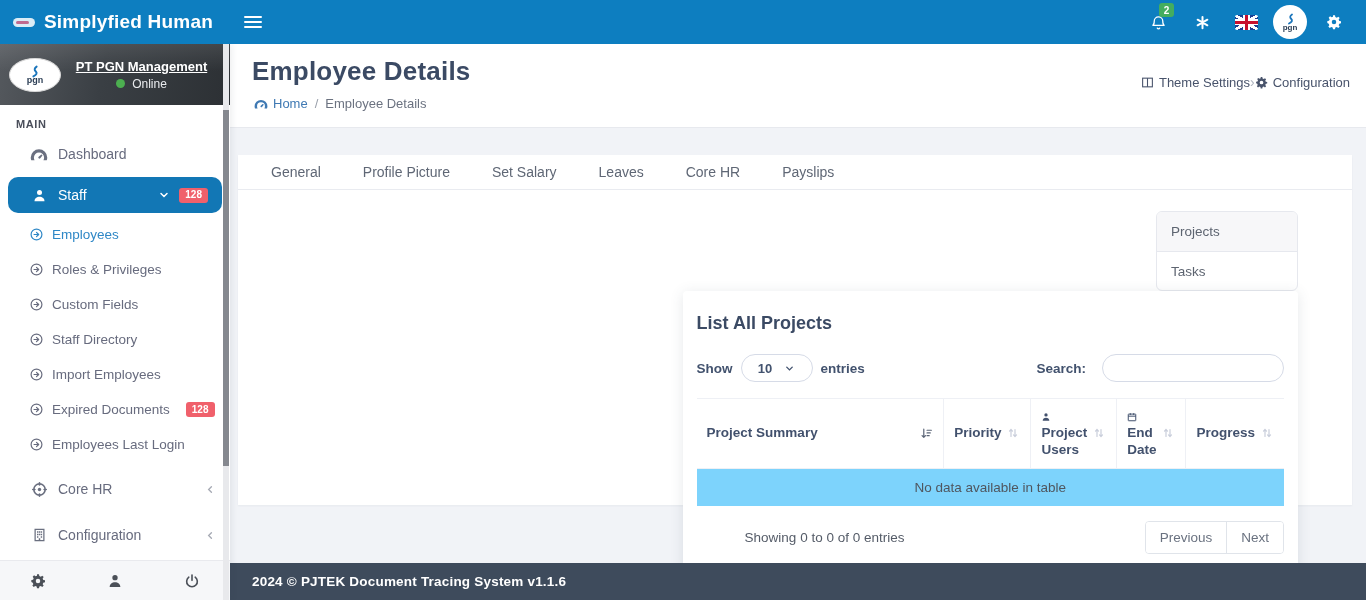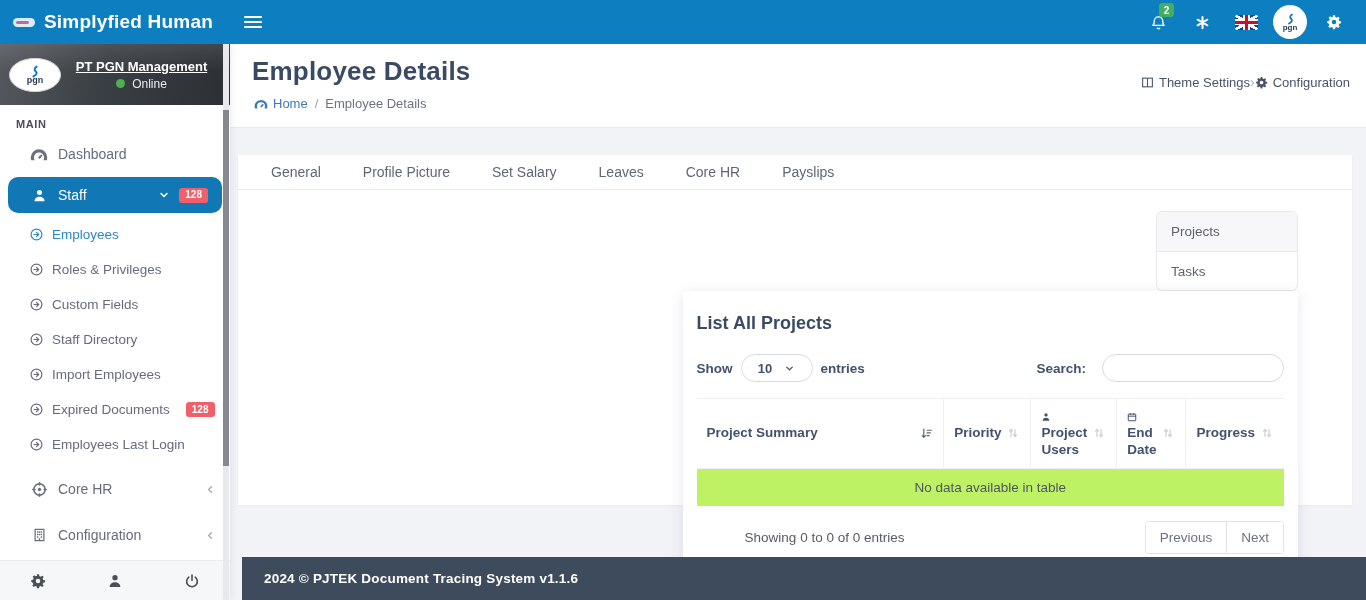--- a/index.html
+++ b/index.html
@@ -95,29 +95,29 @@
   .search-input { width:182px; height:28px; border:1px solid #d6dbe7; border-radius:14px; outline:none; padding:0 12px; font-size:13px; color:#42526e; font-family:inherit; background:#fff; }
 
   table.dt { width:100%; border-collapse:collapse; border-top:1px solid #eef0f5; }
   .dt th { padding:9px 10px; font-size:13.5px; font-weight:700; color:#42516d; text-align:left; border-bottom:1px solid #eef0f5; vertical-align:middle; }
   .dt th + th { border-left:1px solid #eef0f5; }
   .th-in { display:flex; align-items:center; justify-content:space-between; gap:6px; }
   .th-label { line-height:1.25; }
   .th-label .col-ic { display:inline-block; vertical-align:-2px; margin-right:3px; color:#42516d; }
   .sort-ic { min-width:13px; display:flex; color:#c9cedb; }
   .sort-ic.active { color:#5a6476; }
-  .empty-cell { background:#bef264; text-align:center; padding:11px 10px; font-size:13.5px; color:#4f565f; }
+  .empty-cell { background:#7dd3fc; text-align:center; padding:11px 10px; font-size:13.5px; color:#4f565f; }
   .table-info { display:flex; align-items:center; margin-top:15px; }
   .info-text { font-size:13.5px; color:#555c68;margin-left:48px; }
   .pager { margin-left:auto; display:flex; border:1px solid #e0e4ea; border-radius:4px; overflow:hidden; background:#fff; }
   .page-btn { padding:8px 14px; font-size:13.5px; color:#6a7280; cursor:pointer; background:#fff; }
   .page-btn + .page-btn { border-left:1px solid #e0e4ea; }
 
   
-  .footer { position:absolute; left:12px; right:0; bottom:0; height:43px; background:#3e4b5c; display:flex; align-items:center; padding-left:22px; color:#fff; font-weight:700; font-size:13.5px; letter-spacing:.2px; }
+  .footer { position:absolute; left:0; right:0; bottom:0; height:37px; background:#3e4b5c; display:flex; align-items:center; padding-left:22px; color:#fff; font-weight:700; font-size:13.5px; letter-spacing:.2px; }
 
   svg { display:block; }
 </style>
 </head>
 <body>
 
 <div class="app">
 
   <header class="topbar">
     <div class="brand">

